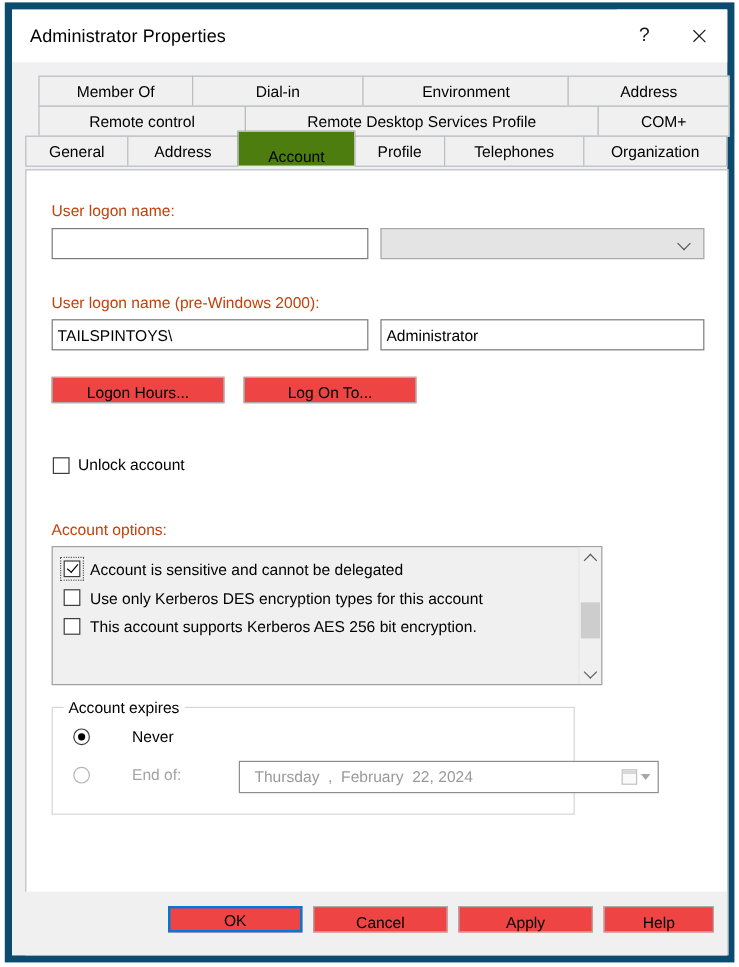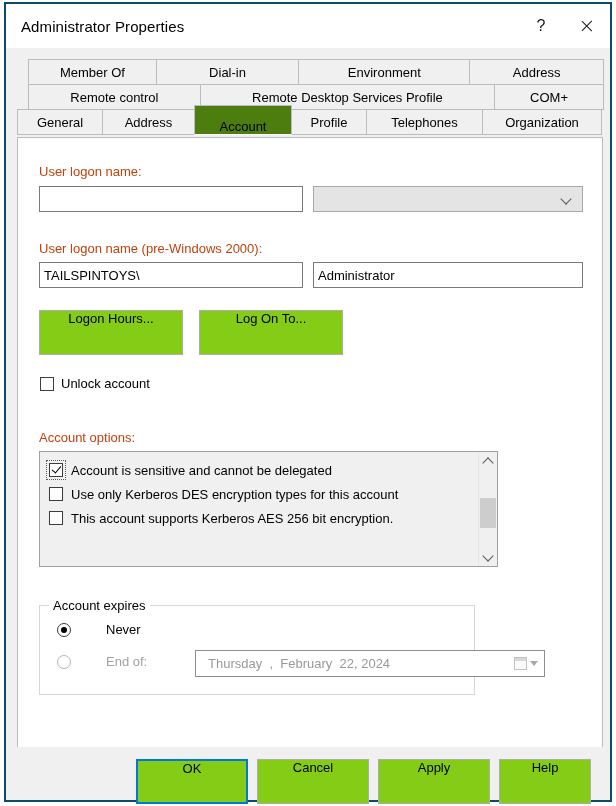--- a/index.html
+++ b/index.html
@@ -17,21 +17,21 @@
   }
 
   
   .window {
     position: absolute;
     left: 4px;
     top: 2px;
     width: 608px;
     height: 800px;
     background: #f0f0f0;
-    border: 2px solid #0c4a6e;
+    border: 6px solid #0c4a6e;
     box-sizing: border-box;
     display: flex;
     flex-direction: column;
   }
 
   
   .titlebar {
     height: 44px;
     background: #ffffff;
     display: flex;
@@ -185,29 +185,29 @@
     width: 7px; height: 7px;
     border-right: 1.6px solid #5a5a5a;
     border-bottom: 1.6px solid #5a5a5a;
     transform: rotate(45deg);
   }
 
   
   .btn {
     position: absolute;
     box-sizing: border-box;
-    background: #84cc16;
+    background: #ef4444;
     border: 1px solid #adadad;
     font-family: "Liberation Sans", sans-serif;
     font-size: 13px;
     color: #000;
-    height: 45px;
-    cursor: default;
-    display: flex;
-    align-items: flex-start;
+    height: 22px;
+    cursor: default;
+    display: flex;
+    align-items: flex-end;
     justify-content: center;
     padding: 0;
   }
   .btn.default { border: 2px solid #0078d7; }
 
   
   .cb-row {
     position: absolute;
     display: flex;
     align-items: center;
@@ -534,21 +534,21 @@
           </div>
           <div class="sb-track">
             <div class="sb-thumb"></div>
           </div>
           <div class="sb-arrow down">
             <i></i>
           </div>
         </div>
       </div>
 
-      <div class="groupbox" style="left:21px; top:467px; width:436px; height:90px;">
+      <div class="groupbox" style="left:21px; top:447px; width:436px; height:90px;">
         <span class="group-legend">Account expires</span>
 
         <div class="radio-row" style="left:17px; top:16px;">
           <span class="radio checked"></span>
           <span class="radio-label">Never</span>
         </div>
 
         <div class="radio-row disabled" style="left:17px; top:48px;">
           <span class="radio disabled"></span>
           <span class="radio-label">End of:</span>

